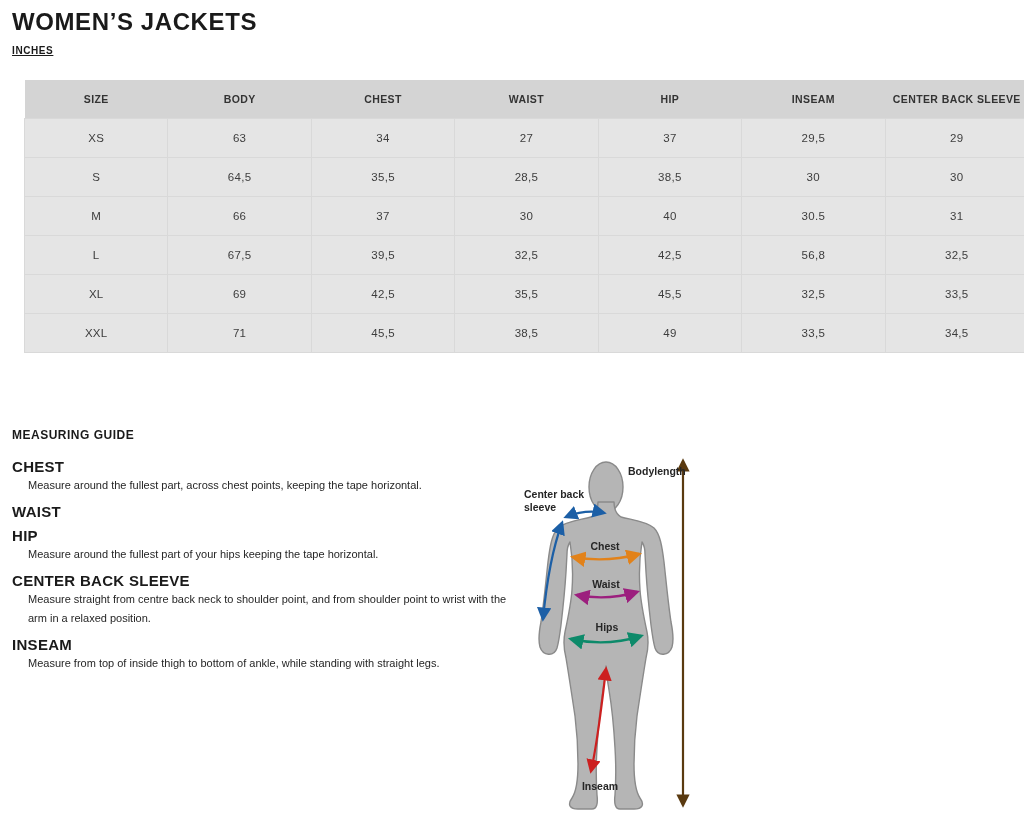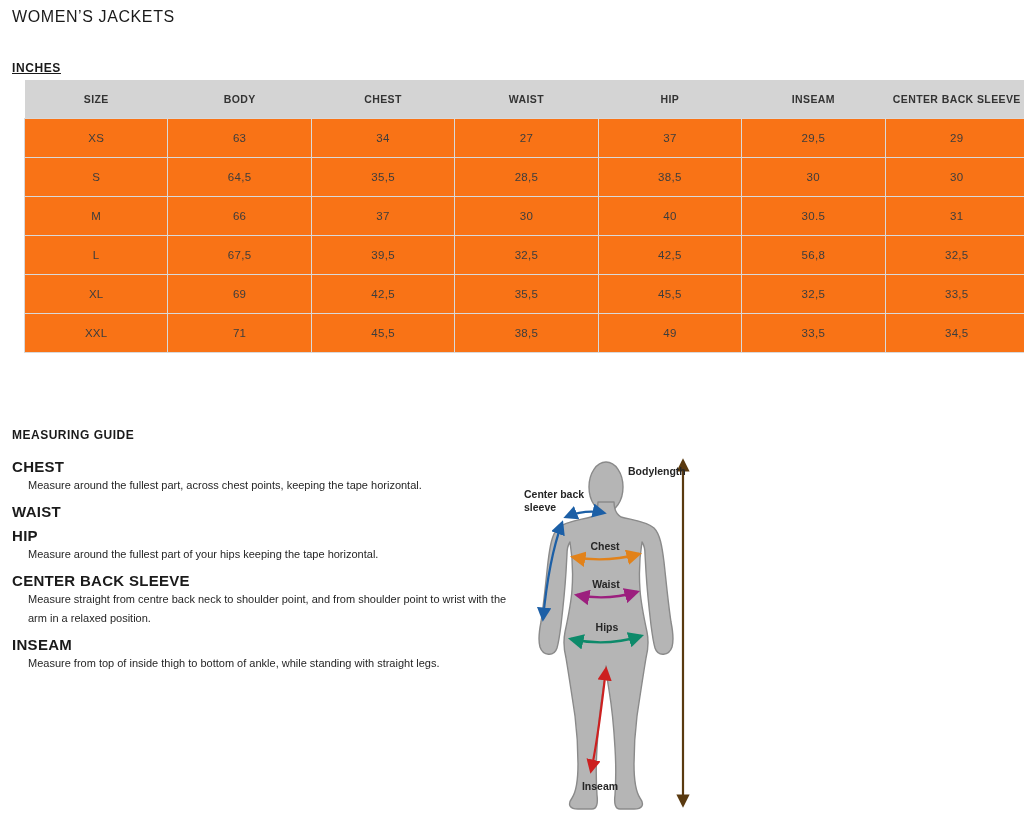--- a/index.html
+++ b/index.html
@@ -9,29 +9,29 @@
     width: 1024px;
     height: 813px;
     background: #ffffff;
     font-family: "Liberation Sans", sans-serif;
     color: #1a1a1a;
     overflow: hidden;
   }
   .page-title {
     position: absolute;
     left: 12px; top: 8px;
-    font-size: 16px;
-    font-weight: normal;
+    font-size: 24px;
+    font-weight: bold;
     letter-spacing: 0.6px;
     color: #1a1a1a;
   }
   .units-link {
     position: absolute;
-    left: 12px; top: 61px;
-    font-size: 12px;
+    left: 12px; top: 45px;
+    font-size: 10px;
     font-weight: bold;
     letter-spacing: 0.6px;
     color: #1a1a1a;
     text-decoration: underline;
     cursor: pointer;
   }
   table.size-chart {
     position: absolute;
     left: 24px; top: 80px;
     width: 1005px;
@@ -49,21 +49,21 @@
     vertical-align: middle;
   }
   table.size-chart td {
     height: 39px;
     border: 1px solid #d9d9d9;
     font-size: 11.5px;
     letter-spacing: 0.3px;
     color: #3d3d3d;
     text-align: center;
     vertical-align: middle;
-    background: #f97316;
+    background: #e5e5e5;
   }
   .guide {
     position: absolute;
     left: 12px; top: 428px;
     width: 502px;
   }
   .guide-title {
     font-size: 12px;
     font-weight: bold;
     letter-spacing: 0.5px;

